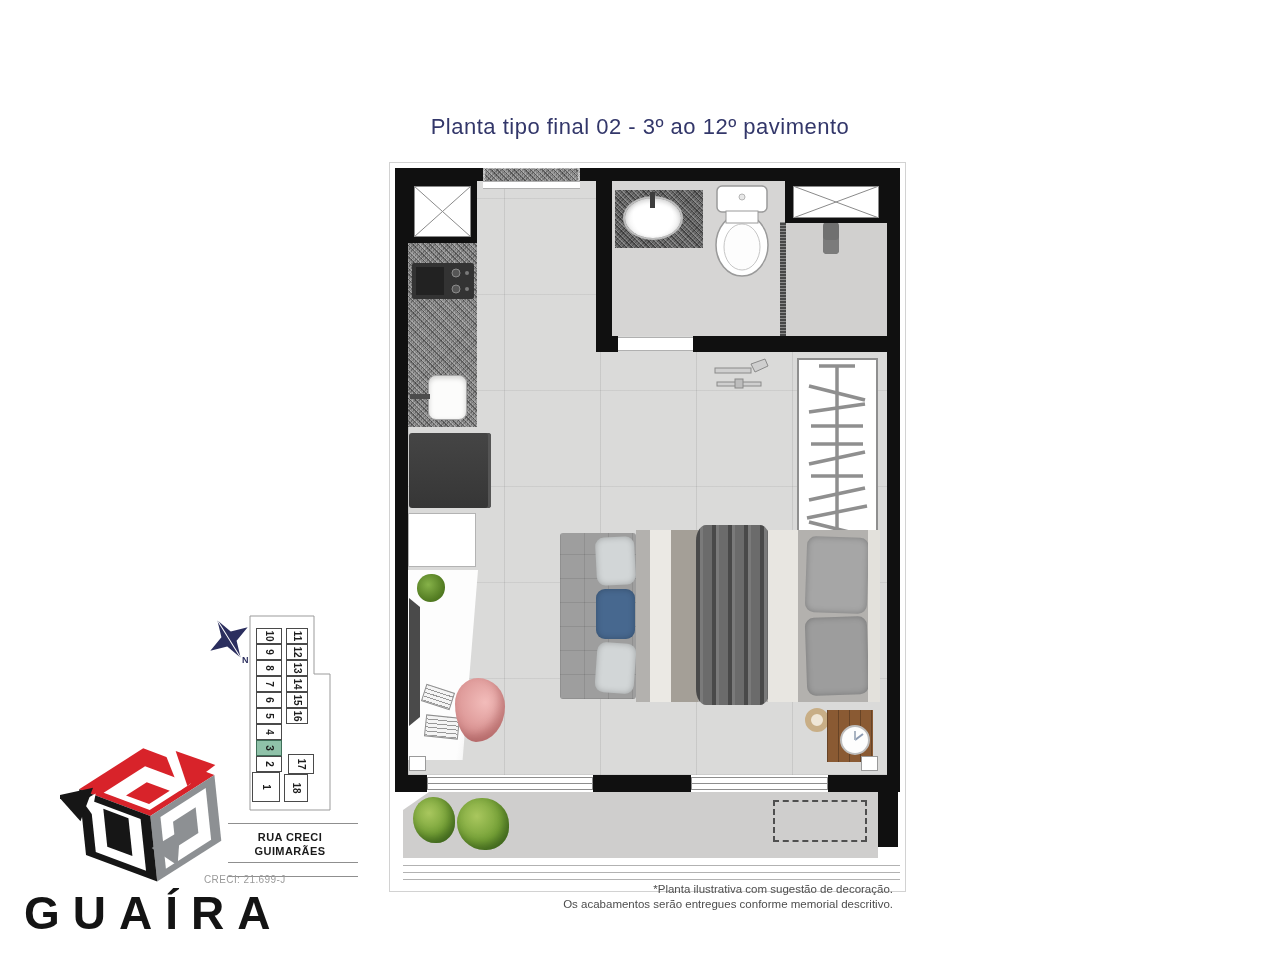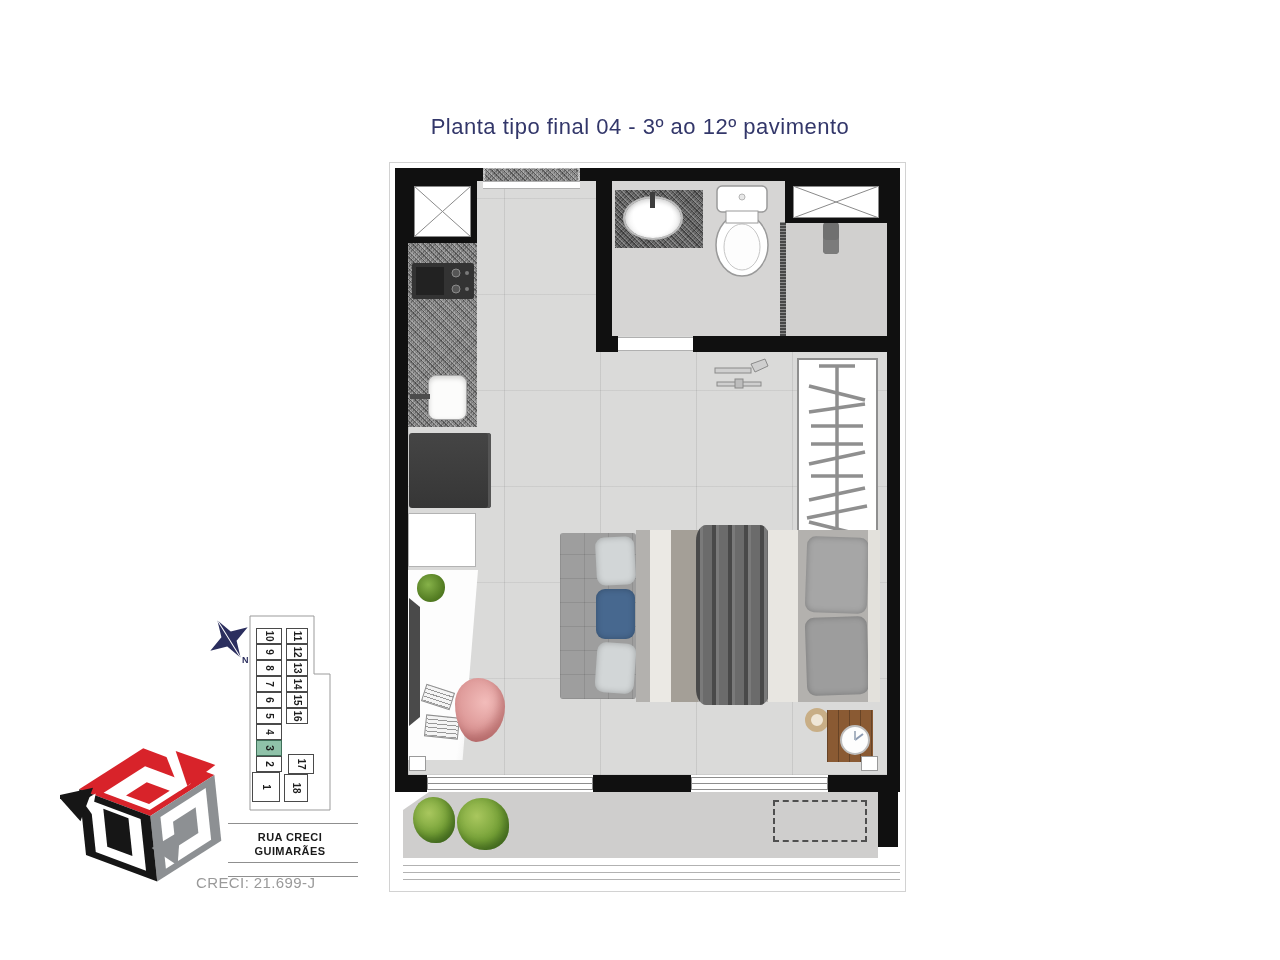--- a/index.html
+++ b/index.html
@@ -43,21 +43,21 @@
          display:flex;align-items:center;justify-content:center;}
   .kcell.green{background:#8fc2a9;border-color:#3f6f59;}
   .knum{transform:rotate(90deg);font-size:10px;font-weight:bold;color:#1d1d1d;line-height:1;}
   .streetline{position:absolute;height:0;border-top:1px solid #8f8f8f;}
   .street{position:absolute;left:224px;top:830px;width:132px;text-align:center;
           font-size:11px;font-weight:bold;color:#1a1a1a;letter-spacing:.4px;line-height:14px;}
 
   
   .brand{position:absolute;left:24px;top:890px;font-size:46px;font-weight:800;color:#141414;
          letter-spacing:13px;line-height:1;}
-  .creci{position:absolute;left:196px;top:874px;font-size:15px;color:#9a9a9a;letter-spacing:.4px;}
+  .creci{position:absolute;left:204px;top:874px;font-size:10px;color:#9a9a9a;letter-spacing:.4px;}
   .footnote{position:absolute;left:500px;top:882px;width:393px;text-align:right;
             font-size:11.5px;color:#4d4d4d;line-height:15px;}
 
   
   .fridge{position:absolute;background:linear-gradient(180deg,#454545,#363636);border-radius:3px;
           box-shadow:inset -3px 0 0 #555;}
   .cab{position:absolute;background:#ffffff;border:1px solid #b3b3b3;box-sizing:border-box;}
   .desk{position:absolute;background:linear-gradient(100deg,#fdfdfd 78%, #e8e8e8);
         clip-path:polygon(0 0,100% 0,78% 100%,0 100%);}
   .tv{position:absolute;background:#4a4a4a;clip-path:polygon(0 0,100% 7%,100% 93%,0 100%);}
@@ -91,21 +91,21 @@
   .vsink{position:absolute;border-radius:50%;background:radial-gradient(circle at 50% 45%, #ffffff 55%, #e2e2e2);
          box-shadow:0 0 0 2px #bdbdbd, inset 0 2px 5px rgba(0,0,0,.2);}
   .ksink{position:absolute;background:#fcfcfb;border:1px solid #a7a7a7;border-radius:8px;box-sizing:border-box;
          box-shadow:inset 0 2px 5px rgba(0,0,0,.18);}
 </style>
 </head>
 <body>
 
 <div id="canvas">
 
-  <div class="subtitle">Planta tipo final 04 - 3º ao 12º pavimento</div>
+  <div class="subtitle">Planta tipo final 02 - 3º ao 12º pavimento</div>
 
   <div id="plan">
     <div class="outline" style="left:-6px;top:-6px;width:515px;height:728px;"></div>
 
     <div class="floor tiles" style="left:13px;top:13px;width:479px;height:594px;"></div>
     <div class="floor" style="left:217px;top:13px;width:275px;height:155px;background:#d6d5d4;"></div>
     <div class="floor" style="left:390px;top:55px;width:102px;height:113px;background:#d1d0cf;"></div>
     <div class="floor" style="left:8px;top:624px;width:475px;height:66px;background:#cfcecd;clip-path:polygon(0 18px,26px 0,100% 0,100% 100%,0 100%);"></div>
 
     <div class="rug" style="left:133px;top:307px;width:240px;height:287px;"></div>
@@ -327,17 +327,20 @@
       <polygon points="44,62 68,74 68,112 44,100" fill="#161616"></polygon>
       <polygon points="24,52 38,46 32,66" fill="#ffffff"></polygon>
       <polygon points="0,44 36,40 20,72" fill="#161616"></polygon>
 
       <polygon points="100,76 148,52 148,104 100,128" fill="#ffffff"></polygon>
       <polygon points="112,82 136,70 136,96 112,108" fill="#8d9093"></polygon>
       <polygon points="88,106 118,92 112,126" fill="#8d9093"></polygon>
     </g>
   </svg>
   <div class="creci">CRECI: 21.699-J</div>
+  <div class="brand">GUAÍRA</div>
 
   <div class="footnote">
+    <div>*Planta ilustrativa com sugestão de decoração.</div>
+    <div>Os acabamentos serão entregues conforme memorial descritivo.</div>
   </div>
 
 </div>
 
 </body></html>

